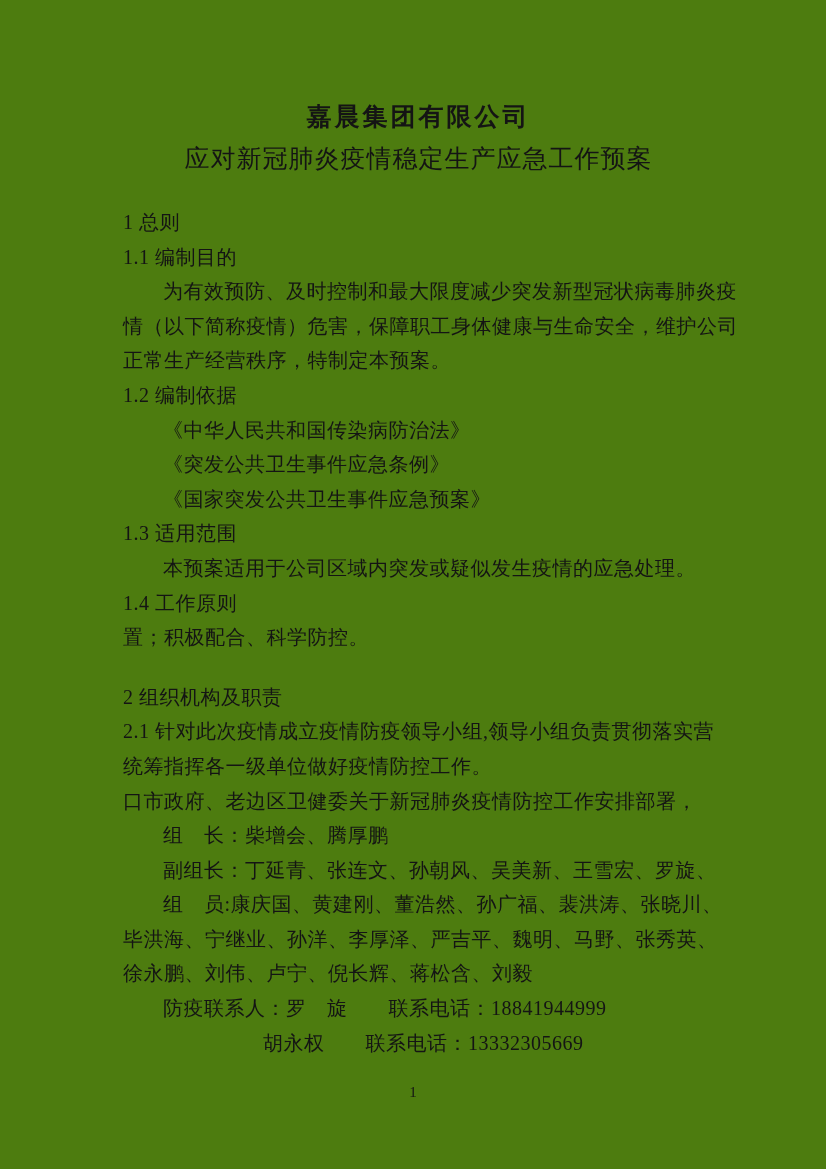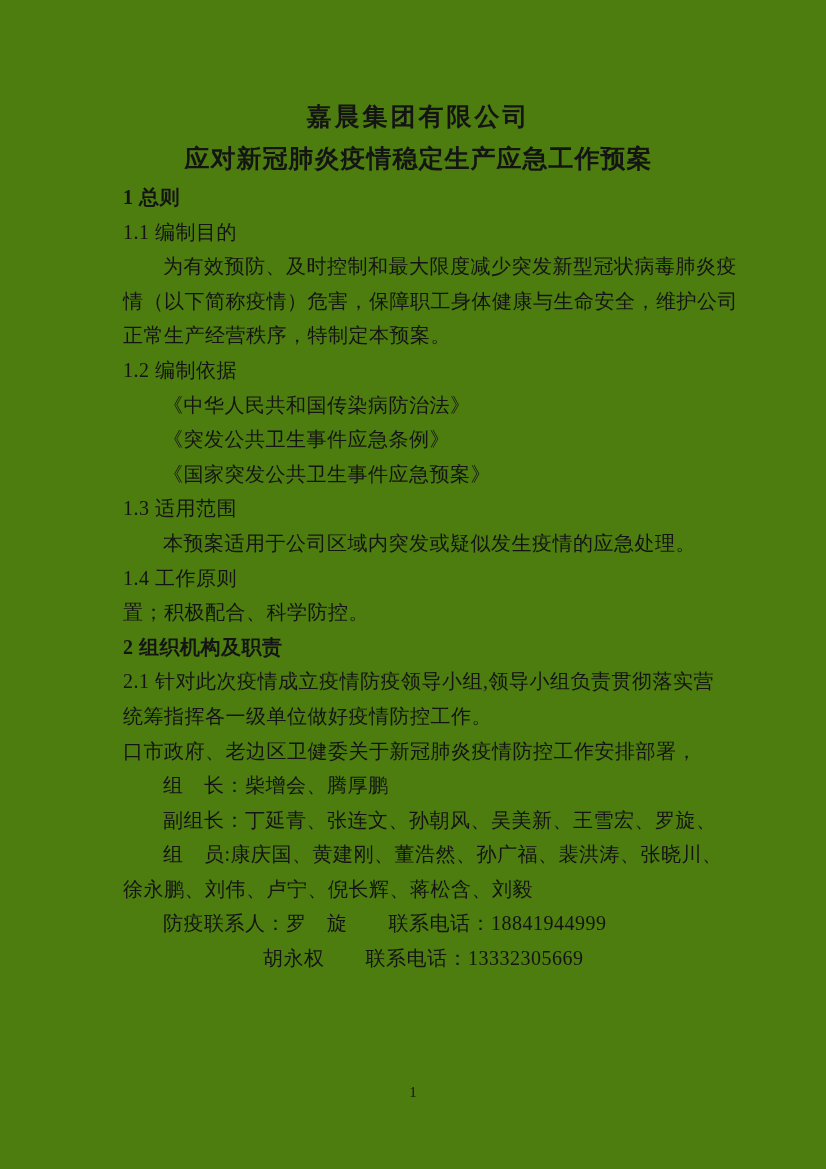--- a/index.html
+++ b/index.html
@@ -18,32 +18,32 @@
     text-align: center;
     font-size: 25px;
     font-weight: bold;
     line-height: 40px;
     letter-spacing: 3px;
     white-space: pre;
   }
   .doc-subtitle {
     text-align: center;
     font-size: 25px;
-    font-weight: bold;
+    font-weight: normal;
     line-height: 43px;
     letter-spacing: 1px;
     white-space: pre;
   }
   .line {
     font-size: 20px;
     line-height: 34.6px;
     white-space: pre;
     letter-spacing: 0.5px;
   }
-  .bold { font-weight: bold; }
+  .bold { font-weight: normal; margin-top: 25px; }
   .ind  { padding-left: 40px; }
   .ind7 { padding-left: 140px; }
   .page-number {
     position: absolute;
     top: 1082px;
     left: 0;
     right: 0;
     text-align: center;
     font-size: 15px;
     line-height: 20px;
@@ -69,18 +69,19 @@
   <div class="line ind">本预案适用于公司区域内突发或疑似发生疫情的应急处理。</div>
   <div class="line">1.4 工作原则</div>
   <div class="line">置；积极配合、科学防控。</div>
   <div class="line bold">2 组织机构及职责</div>
   <div class="line">2.1 针对此次疫情成立疫情防疫领导小组,领导小组负责贯彻落实营</div>
   <div class="line">统筹指挥各一级单位做好疫情防控工作。</div>
   <div class="line">口市政府、老边区卫健委关于新冠肺炎疫情防控工作安排部署，</div>
   <div class="line ind">组　长：柴增会、腾厚鹏</div>
   <div class="line ind">副组长：丁延青、张连文、孙朝风、吴美新、王雪宏、罗旋、</div>
   <div class="line ind">组　员:康庆国、黄建刚、董浩然、孙广福、裴洪涛、张晓川、</div>
+  <div class="line">毕洪海、宁继业、孙洋、李厚泽、严吉平、魏明、马野、张秀英、</div>
   <div class="line">徐永鹏、刘伟、卢宁、倪长辉、蒋松含、刘毅</div>
   <div class="line ind">防疫联系人：罗　旋　　联系电话：18841944999</div>
   <div class="line ind7">胡永权　　联系电话：13332305669</div>
 
   <div class="page-number">1</div>
 </div>
 
 </body></html>

